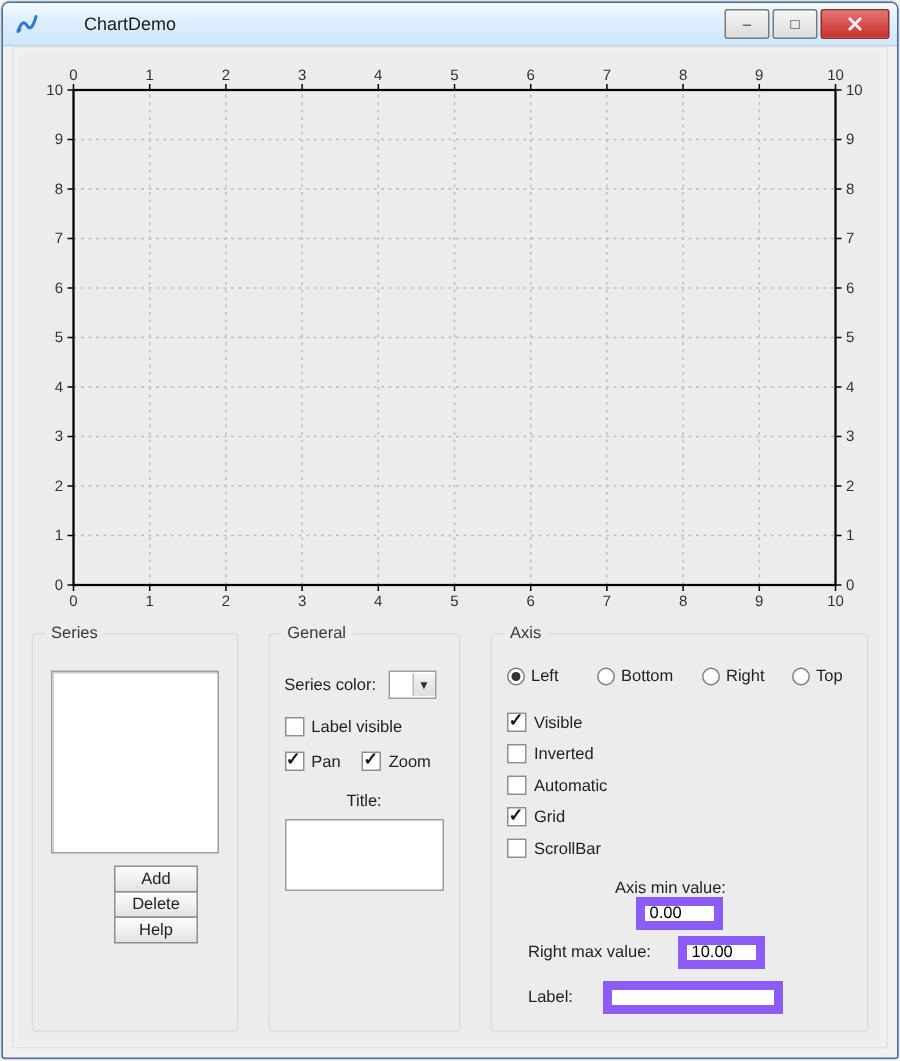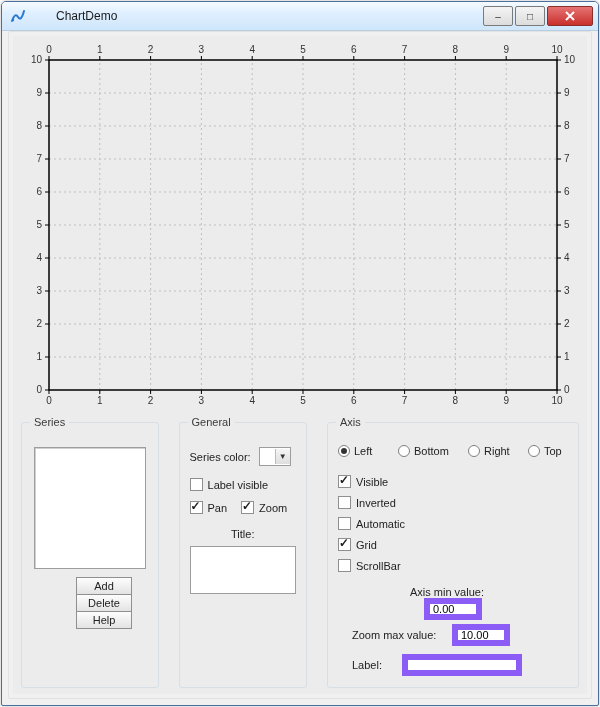--- a/index.html
+++ b/index.html
@@ -263,21 +263,21 @@
                 <input type="checkbox" class="cb" style="">
                 <span>ScrollBar</span>
               </label>
           </div>
 
           <div class="fieldrow" style="margin-top:8px;flex-direction:column;">
             <span class="label">Axis min value:</span>
             <input class="textbox" style="width: 58px;" value="0.00">
           </div>
           <div class="fieldrow">
-            <span class="label">Zoom max value:</span>
+            <span class="label">Right max value:</span>
             <input class="textbox" style="width: 58px;" value="10.00">
           </div>
           <div class="fieldrow" style="margin-top:8px;">
             <span class="label" style="width:50px;padding-left:14px;">Label:</span>
             <input class="textbox" style="width: 120px;" value="">
           </div>
         </div>
 
       </div>
     </div>

